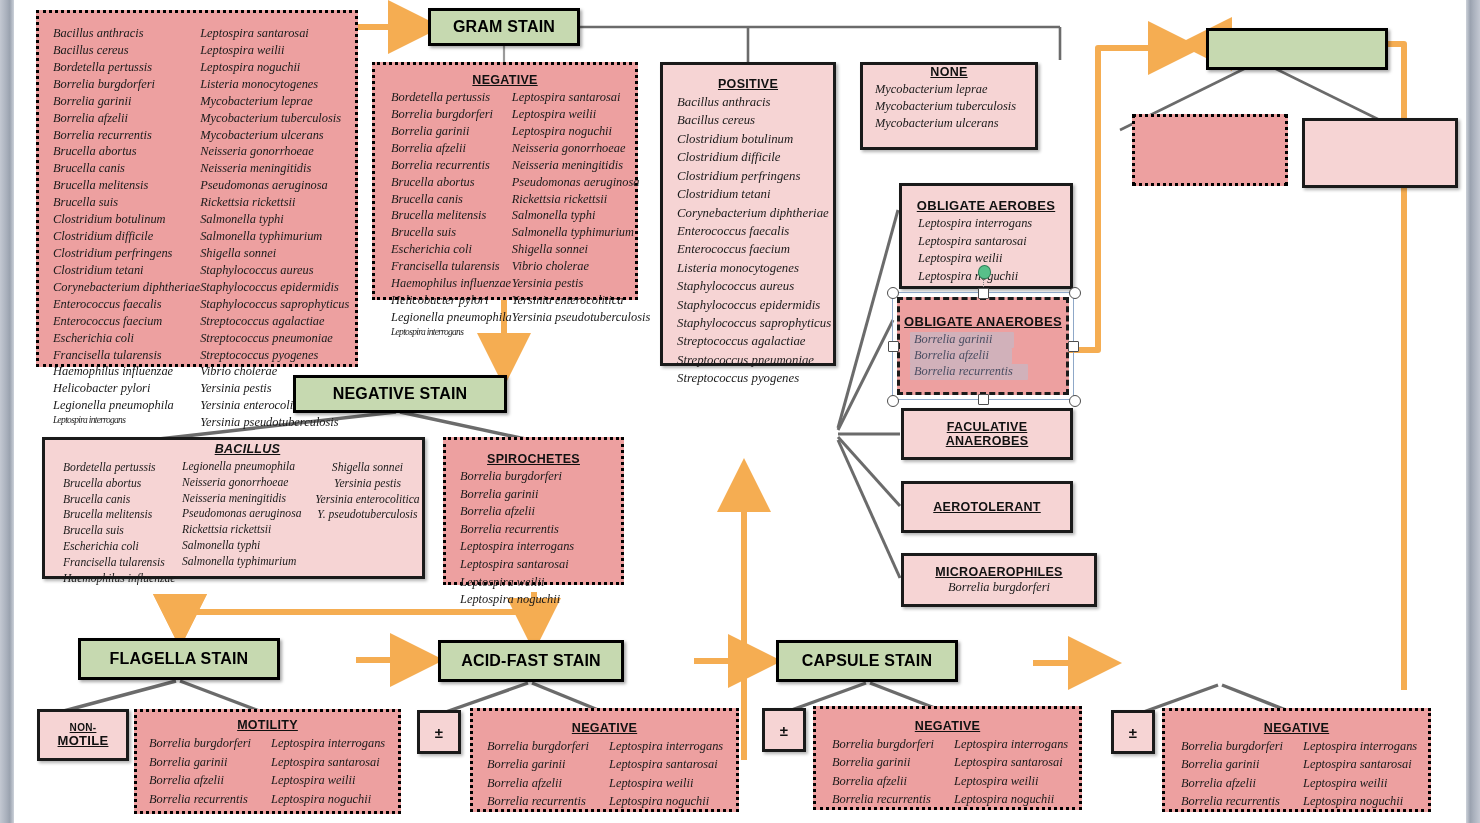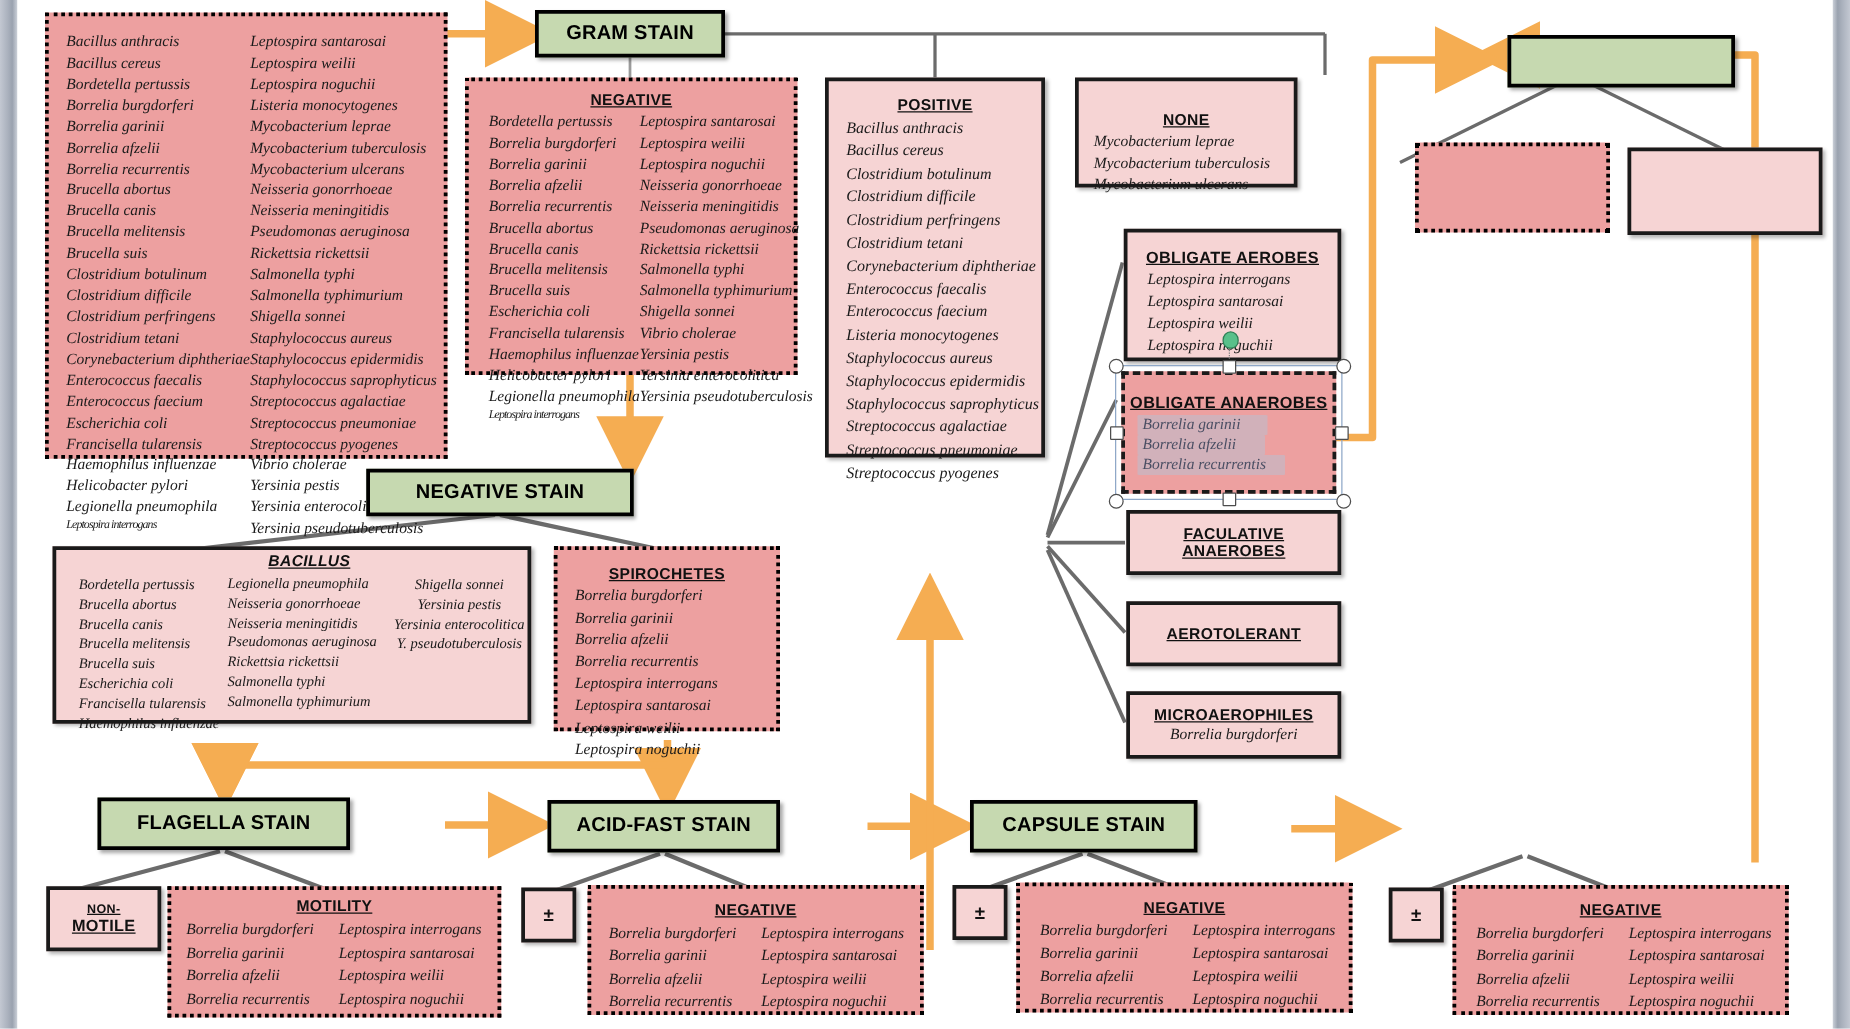--- a/index.html
+++ b/index.html
@@ -235,21 +235,21 @@
       <div class="sp" style="font-size:12.8px;line-height:1.44;">Staphylococcus aureus</div>
       <div class="sp" style="font-size:12.8px;line-height:1.44;">Staphylococcus epidermidis</div>
       <div class="sp" style="font-size:12.8px;line-height:1.44;">Staphylococcus saprophyticus</div>
       <div class="sp" style="font-size:12.8px;line-height:1.44;">Streptococcus agalactiae</div>
       <div class="sp" style="font-size:12.8px;line-height:1.44;">Streptococcus pneumoniae</div>
       <div class="sp" style="font-size:12.8px;line-height:1.44;">Streptococcus pyogenes</div>
     </div>
   </div>
 
   <div class="node pink-solid" style="left:860px;top:62px;width:178px;height:88px;">
-    <div class="list-title" style="margin-top:24px;">NONE</div>
+    <div class="list-title" style="margin-top:0;">NONE</div>
     <div class="col" style="padding-left:12px;">
       <div class="sp">Mycobacterium leprae</div>
       <div class="sp">Mycobacterium tuberculosis</div>
       <div class="sp">Mycobacterium ulcerans</div>
     </div>
   </div>
 
   <div class="node green" style="left:1206px;top:28px;width:182px;height:42px;">
     <span></span>
   </div>
@@ -344,21 +344,21 @@
               display:flex;flex-direction:column;align-items:center;justify-content:center;">
     <div class="list-title" style="margin:0;">FACULATIVE</div>
     <div class="list-title" style="margin:0;">ANAEROBES</div>
   </div>
 
   <div class="node pink-solid" style="left:901px;top:481px;width:172px;height:52px;
               display:flex;align-items:center;justify-content:center;">
     <div class="list-title" style="margin:0;">AEROTOLERANT</div>
   </div>
 
-  <div class="node pink-solid" style="left:901px;top:553px;width:172px;height:54px;
+  <div class="node pink-solid" style="left:901px;top:553px;width:196px;height:54px;
               display:flex;flex-direction:column;align-items:center;justify-content:center;">
     <div class="list-title" style="margin:0;">MICROAEROPHILES</div>
     <div class="sp">Borrelia burgdorferi</div>
   </div>
 
   <div class="node green" style="left:78px;top:638px;width:202px;height:42px;">
     <span>FLAGELLA STAIN</span>
   </div>
   <div class="node pink-solid" style="left:37px;top:709px;width:92px;height:52px;
               display:flex;flex-direction:column;align-items:center;justify-content:center;">

